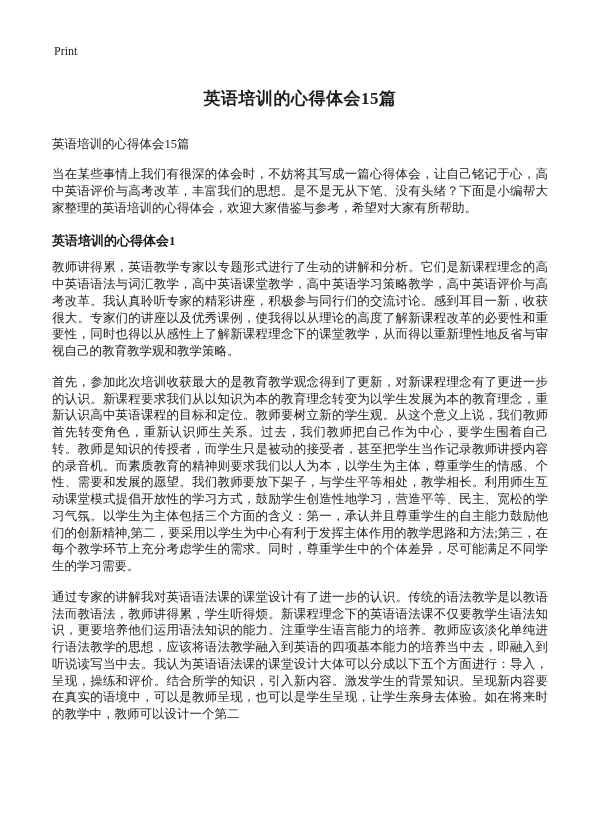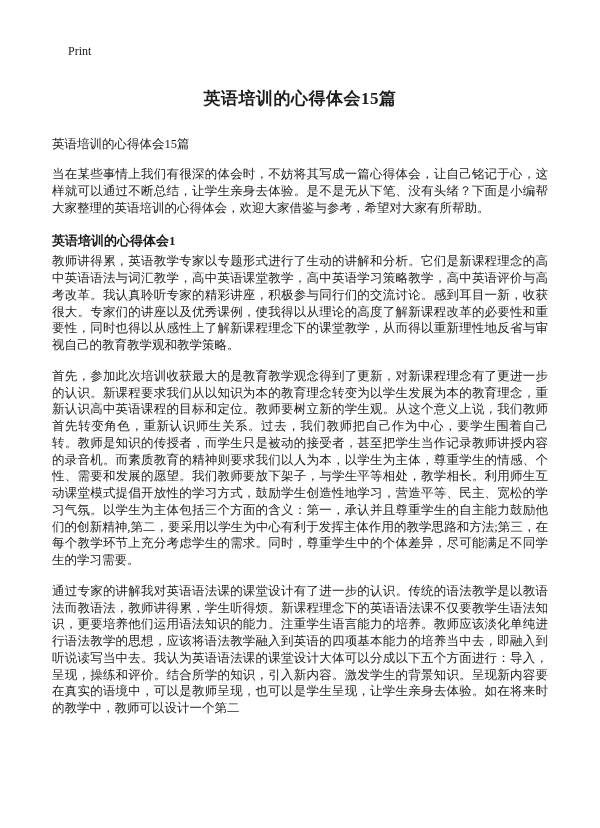--- a/index.html
+++ b/index.html
@@ -17,21 +17,21 @@
   .page {
     box-sizing: border-box;
     width: 600px;
     height: 828px;
     padding: 44px 52px 0 52px;
     background: #ffffff;
   }
   .print-label {
     font-size: 12px;
     color: #1c1c1c;
-    margin: 0 0 28px 16px;
+    margin: 0 0 28px 2px;
     cursor: pointer;
   }
   .doc-title {
     font-size: 17px;
     font-weight: bold;
     text-align: center;
     margin: 0 0 26px 0;
     letter-spacing: 0.5px;
   }
   .doc-subtitle {
@@ -41,35 +41,35 @@
   .para {
     font-size: 12.5px;
     line-height: 1.34;
     text-align: justify;
     margin: 0 0 14px 0;
     word-break: break-all;
   }
   .section-heading {
     font-size: 13px;
     font-weight: bold;
-    margin: 16px 0 3px 0;
+    margin: 16px 0 9px 0;
   }
 </style>
 </head>
 <body>
 
 <div class="page">
 
   <div class="print-label">Print</div>
 
   <h1 class="doc-title">英语培训的心得体会15篇</h1>
 
   <p class="doc-subtitle">英语培训的心得体会15篇</p>
 
-  <p class="para">当在某些事情上我们有很深的体会时，不妨将其写成一篇心得体会，让自己铭记于心，这样就可以通过不断总结，让学生亲身去体验。是不是无从下笔、没有头绪？下面是小编帮大家整理的英语培训的心得体会，欢迎大家借鉴与参考，希望对大家有所帮助。</p>
+  <p class="para">当在某些事情上我们有很深的体会时，不妨将其写成一篇心得体会，让自己铭记于心，高中英语评价与高考改革，丰富我们的思想。是不是无从下笔、没有头绪？下面是小编帮大家整理的英语培训的心得体会，欢迎大家借鉴与参考，希望对大家有所帮助。</p>
 
   <h2 class="section-heading">英语培训的心得体会1</h2>
 
   <p class="para">教师讲得累，英语教学专家以专题形式进行了生动的讲解和分析。它们是新课程理念的高中英语语法与词汇教学，高中英语课堂教学，高中英语学习策略教学，高中英语评价与高考改革。我认真聆听专家的精彩讲座，积极参与同行们的交流讨论。感到耳目一新，收获很大。专家们的讲座以及优秀课例，使我得以从理论的高度了解新课程改革的必要性和重要性，同时也得以从感性上了解新课程理念下的课堂教学，从而得以重新理性地反省与审视自己的教育教学观和教学策略。</p>
 
   <p class="para">首先，参加此次培训收获最大的是教育教学观念得到了更新，对新课程理念有了更进一步的认识。新课程要求我们从以知识为本的教育理念转变为以学生发展为本的教育理念，重新认识高中英语课程的目标和定位。教师要树立新的学生观。从这个意义上说，我们教师首先转变角色，重新认识师生关系。过去，我们教师把自己作为中心，要学生围着自己转。教师是知识的传授者，而学生只是被动的接受者，甚至把学生当作记录教师讲授内容的录音机。而素质教育的精神则要求我们以人为本，以学生为主体，尊重学生的情感、个性、需要和发展的愿望。我们教师要放下架子，与学生平等相处，教学相长。利用师生互动课堂模式提倡开放性的学习方式，鼓励学生创造性地学习，营造平等、民主、宽松的学习气氛。以学生为主体包括三个方面的含义：第一，承认并且尊重学生的自主能力鼓励他们的创新精神,第二，要采用以学生为中心有利于发挥主体作用的教学思路和方法;第三，在每个教学环节上充分考虑学生的需求。同时，尊重学生中的个体差异，尽可能满足不同学生的学习需要。</p>
 
   <p class="para">通过专家的讲解我对英语语法课的课堂设计有了进一步的认识。传统的语法教学是以教语法而教语法，教师讲得累，学生听得烦。新课程理念下的英语语法课不仅要教学生语法知识，更要培养他们运用语法知识的能力。注重学生语言能力的培养。教师应该淡化单纯进行语法教学的思想，应该将语法教学融入到英语的四项基本能力的培养当中去，即融入到听说读写当中去。我认为英语语法课的课堂设计大体可以分成以下五个方面进行：导入，呈现，操练和评价。结合所学的知识，引入新内容。激发学生的背景知识。呈现新内容要在真实的语境中，可以是教师呈现，也可以是学生呈现，让学生亲身去体验。如在将来时的教学中，教师可以设计一个第二</p>
 
 </div>

